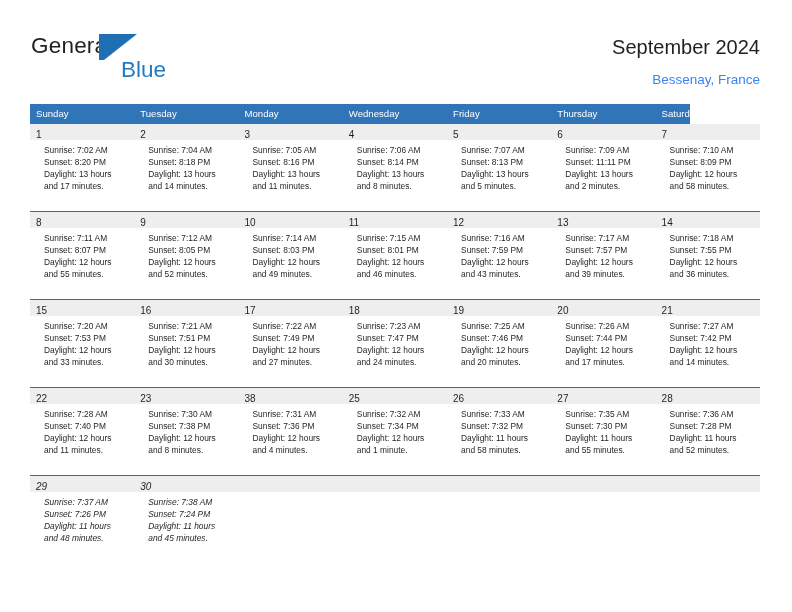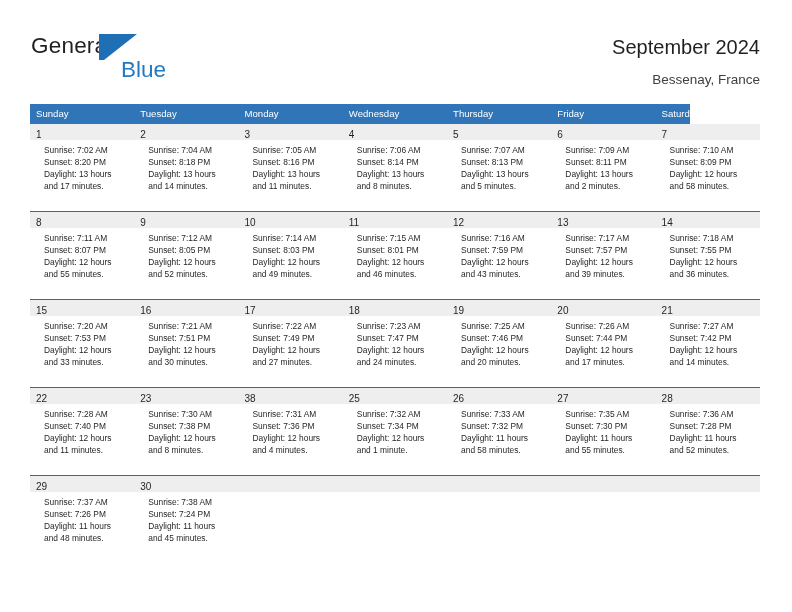--- a/index.html
+++ b/index.html
@@ -82,21 +82,21 @@
   .cal-title {
     font-size: 20px;
     color: #231f20;
     line-height: 30px;
     white-space: nowrap;
     font-weight: normal;
     margin: 0;
   }
   .cal-subtitle {
     font-size: 13.5px;
-    color: #404040;
+    color: #3b82f6;
     line-height: 18px;
     margin-top: 9px;
     white-space: nowrap;
   }
 
   
   .calendar {
     position: absolute;
     left: 30px;
     top: 104px;
@@ -150,21 +150,21 @@
     margin-left: 8px;
   }
   .day-cell .line {
     font-size: 8.4px;
     line-height: 12.1px;
     color: #231f20;
     white-space: nowrap;
   }
   .day-cell.empty .daynum-band { background: #eeeeee; }
 
-  .week-row.last .day-cell { height: 88px; }
+  .week-row.last .day-cell { height: 88px; font-style: italic; }
 </style>
 </head>
 <body>
 
 <div id="page">
 
   <div class="header">
 
     <div class="logo-block">
       <span class="logo-general">General</span>
@@ -181,22 +181,22 @@
     </div>
 
   </div>
 
   <div class="calendar">
     <div class="week-head">
       <div class="dow">Sunday</div>
       <div class="dow">Tuesday</div>
       <div class="dow">Monday</div>
       <div class="dow">Wednesday</div>
+      <div class="dow">Friday</div>
       <div class="dow">Thursday</div>
-      <div class="dow">Friday</div>
       <div class="dow">Saturday</div>
     </div>
     <div id="weeks-container">
         <div class="week-row first">
           <div class="day-cell">
             <div class="daynum-band"><span class="daynum">1</span></div>
             <div class="details">
               <div class="line">Sunrise: 7:02 AM</div>
               <div class="line">Sunset: 8:20 PM</div>
               <div class="line">Daylight: 13 hours</div>
@@ -236,21 +236,21 @@
               <div class="line">Sunrise: 7:07 AM</div>
               <div class="line">Sunset: 8:13 PM</div>
               <div class="line">Daylight: 13 hours</div>
               <div class="line">and 5 minutes.</div>
             </div>
           </div>
           <div class="day-cell">
             <div class="daynum-band"><span class="daynum">6</span></div>
             <div class="details">
               <div class="line">Sunrise: 7:09 AM</div>
-              <div class="line">Sunset: 8:11 PM</div>
+              <div class="line">Sunset: 11:11 PM</div>
               <div class="line">Daylight: 13 hours</div>
               <div class="line">and 2 minutes.</div>
             </div>
           </div>
           <div class="day-cell">
             <div class="daynum-band"><span class="daynum">7</span></div>
             <div class="details">
               <div class="line">Sunrise: 7:10 AM</div>
               <div class="line">Sunset: 8:09 PM</div>
               <div class="line">Daylight: 12 hours</div>

